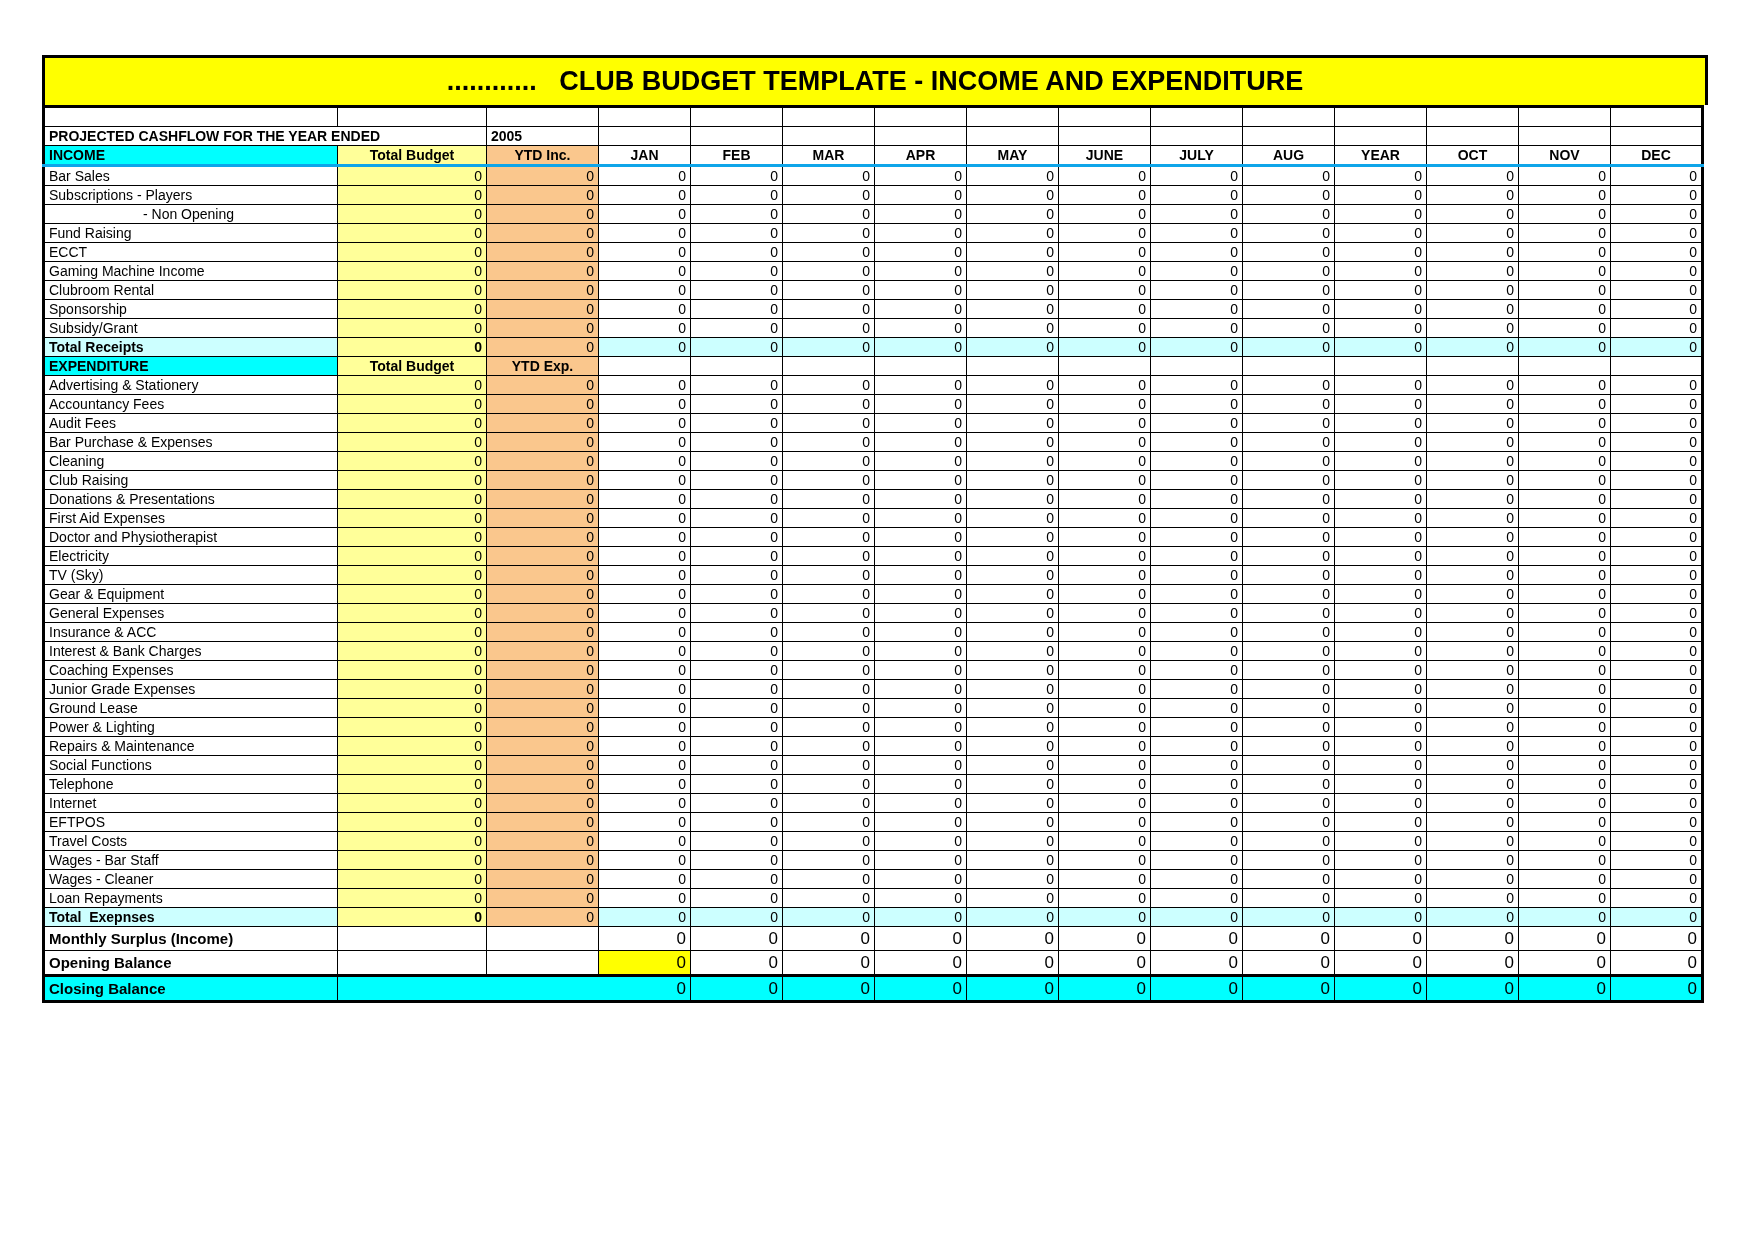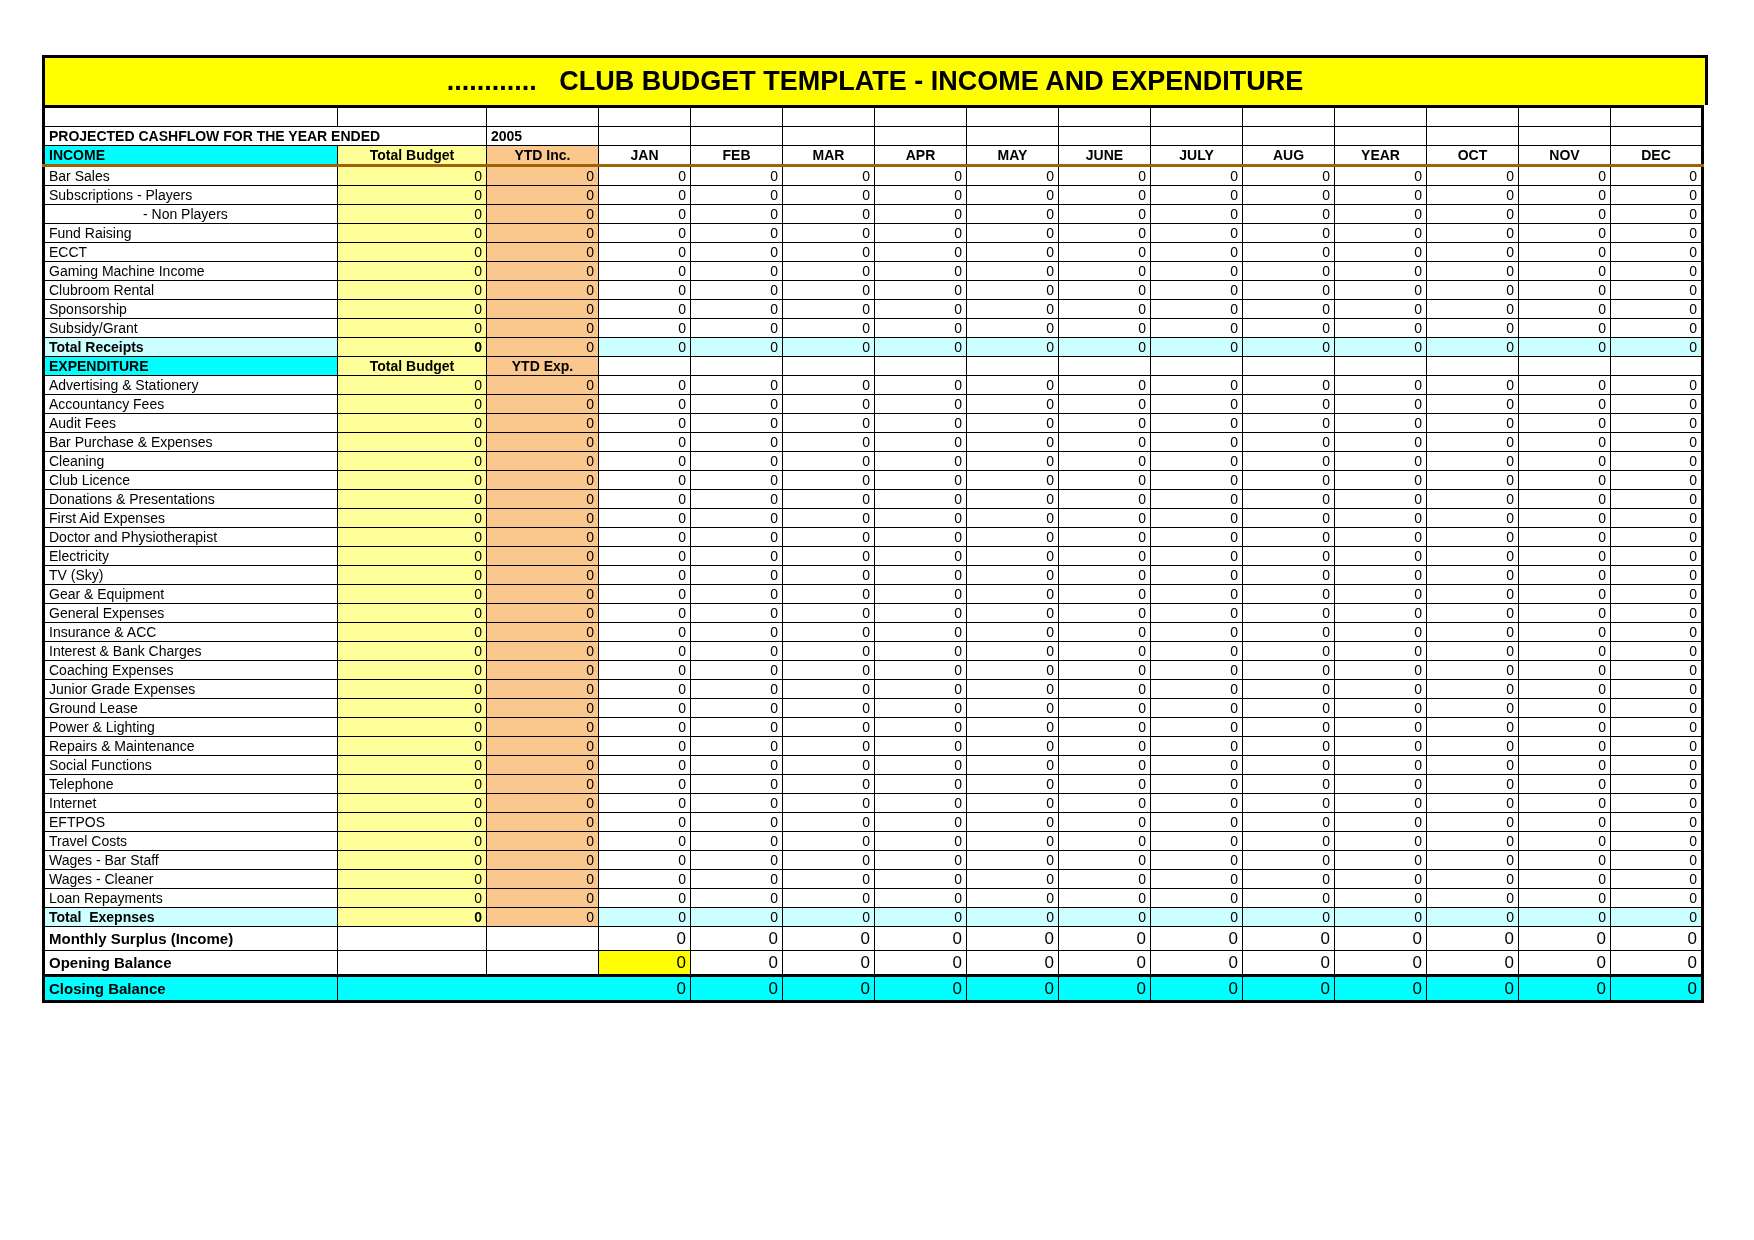--- a/index.html
+++ b/index.html
@@ -34,21 +34,21 @@
   td.left{text-align:left;}
   td.ind{padding-left:98px;}
   td.sec{background:var(--section-bg,#00FFFF);}
   td.budget{background:var(--budget-bg,#FFFF99);}
   td.ytd{background:var(--ytd-bg,#FAC78D);}
   td.ltcyan{background:var(--total-row-bg,#CCFFFF);}
   td.cyan{background:var(--section-bg,#00FFFF);}
   td.hl{background:var(--highlight-bg,#FFFF00);}
   td.big{font-size:17px;}
   td.sumlabel{font-size:15px;}
-  tr.thick-b td{border-bottom:3px solid #a16207;}
+  tr.thick-b td{border-bottom:3px solid #0ea5e9;}
   td.thick-t{border-top:3px solid #000;}
 </style>
 </head>
 <body>
 
 <div class="sheet">
   <div class="title-bar">............   CLUB BUDGET TEMPLATE - INCOME AND EXPENDITURE</div>
   <table>
     <colgroup>
       <col class="col-label">
@@ -146,21 +146,21 @@
           <td class="num">0</td>
           <td class="num">0</td>
           <td class="num">0</td>
           <td class="num">0</td>
           <td class="num">0</td>
           <td class="num">0</td>
           <td class="num">0</td>
           <td class="num">0</td>
         </tr>
         <tr>
-          <td class="left ind">- Non Players</td>
+          <td class="left ind">- Non Opening</td>
           <td class="budget num">0</td>
           <td class="ytd num">0</td>
           <td class="num">0</td>
           <td class="num">0</td>
           <td class="num">0</td>
           <td class="num">0</td>
           <td class="num">0</td>
           <td class="num">0</td>
           <td class="num">0</td>
           <td class="num">0</td>
@@ -384,21 +384,21 @@
           <td class="num">0</td>
           <td class="num">0</td>
           <td class="num">0</td>
           <td class="num">0</td>
           <td class="num">0</td>
           <td class="num">0</td>
           <td class="num">0</td>
           <td class="num">0</td>
         </tr>
         <tr>
-          <td class="left">Club Licence</td>
+          <td class="left">Club Raising</td>
           <td class="budget num">0</td>
           <td class="ytd num">0</td>
           <td class="num">0</td>
           <td class="num">0</td>
           <td class="num">0</td>
           <td class="num">0</td>
           <td class="num">0</td>
           <td class="num">0</td>
           <td class="num">0</td>
           <td class="num">0</td>

